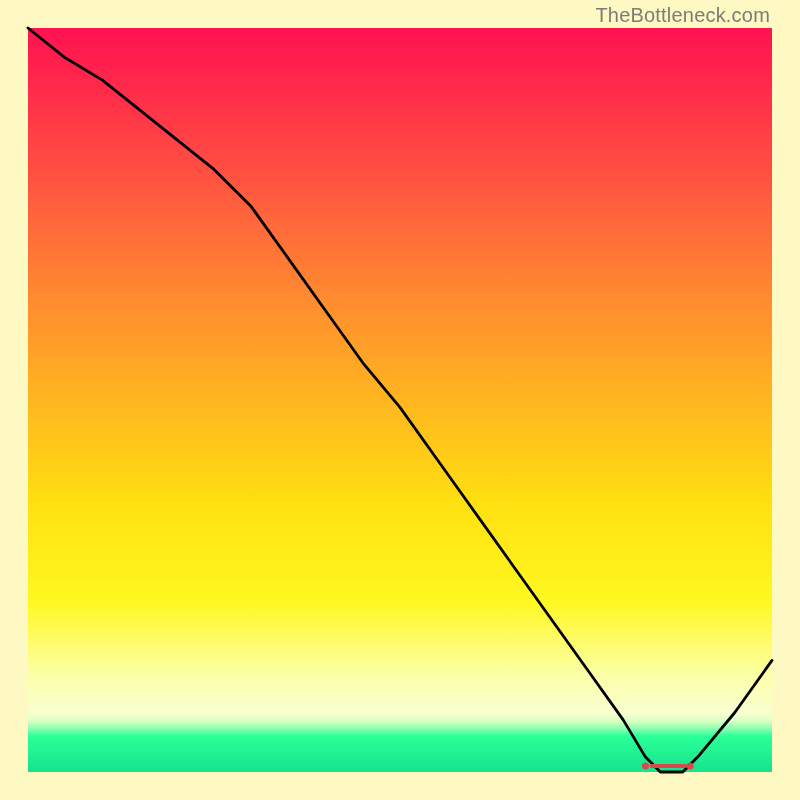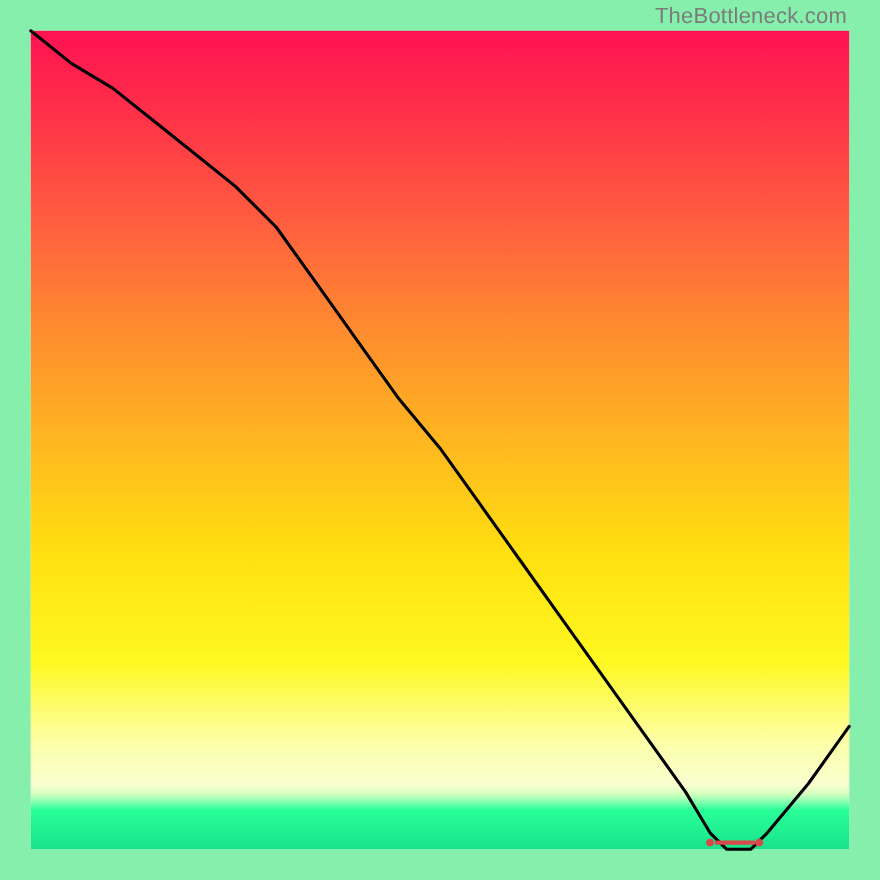--- a/index.html
+++ b/index.html
@@ -10,21 +10,21 @@
     background: #000;
     overflow: hidden;
     font-family: Arial, Helvetica, sans-serif;
   }
   .frame {
     position: absolute;
     top: 0;
     left: 0;
     width: 800px;
     height: 800px;
-    background: #86efac;
+    background: #fef9c3;
   }
   .plot-area {
     position: absolute;
     top: 28px;
     left: 28px;
     width: 744px;
     height: 744px;
     
     background: #fff;
   }

